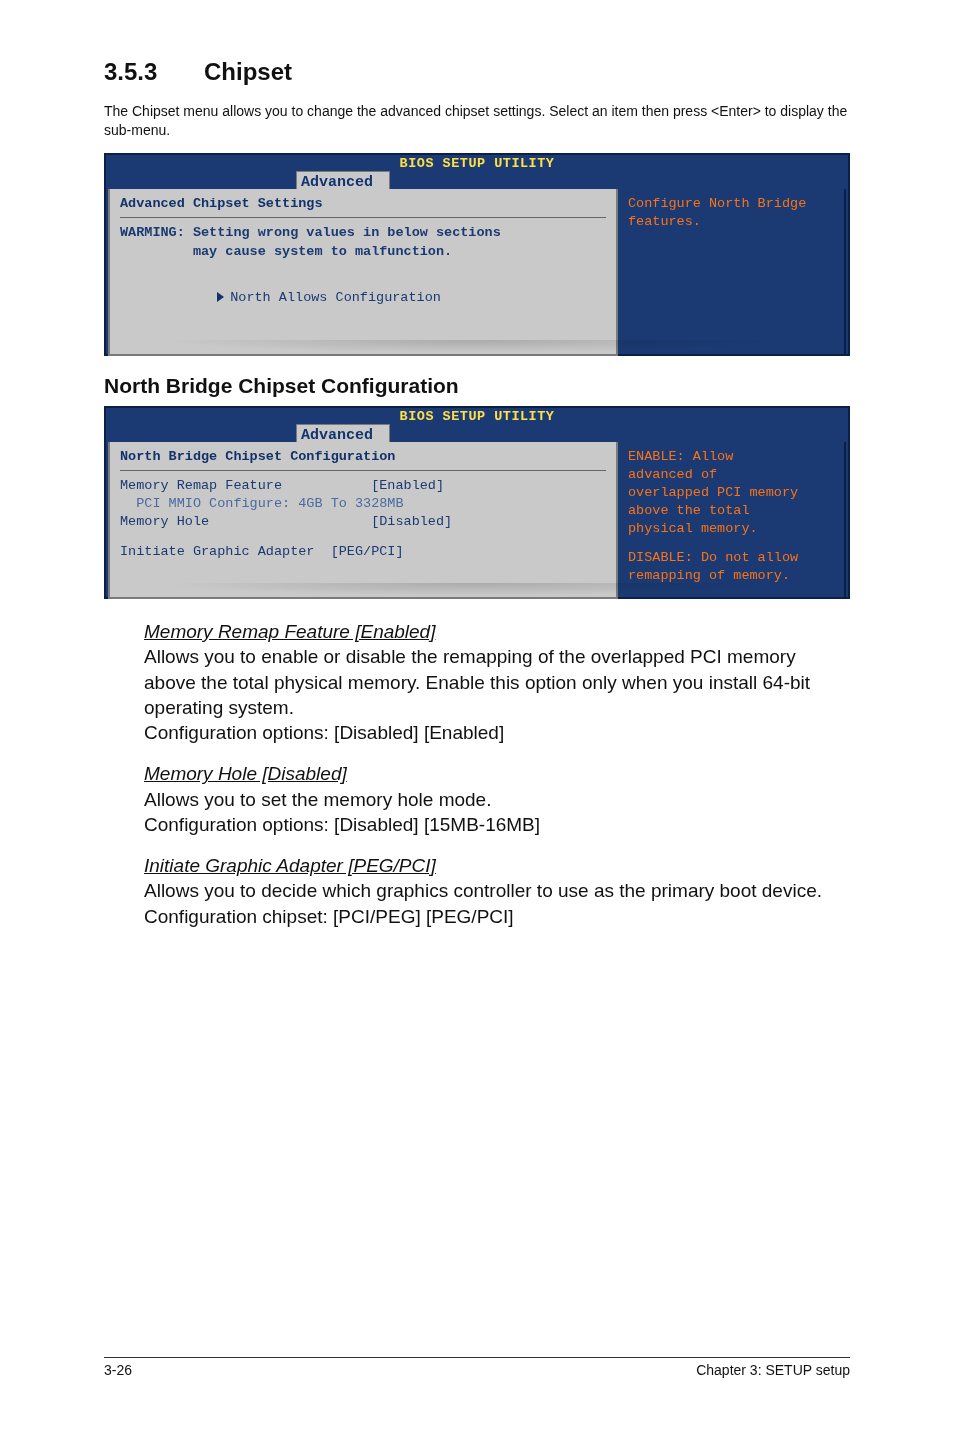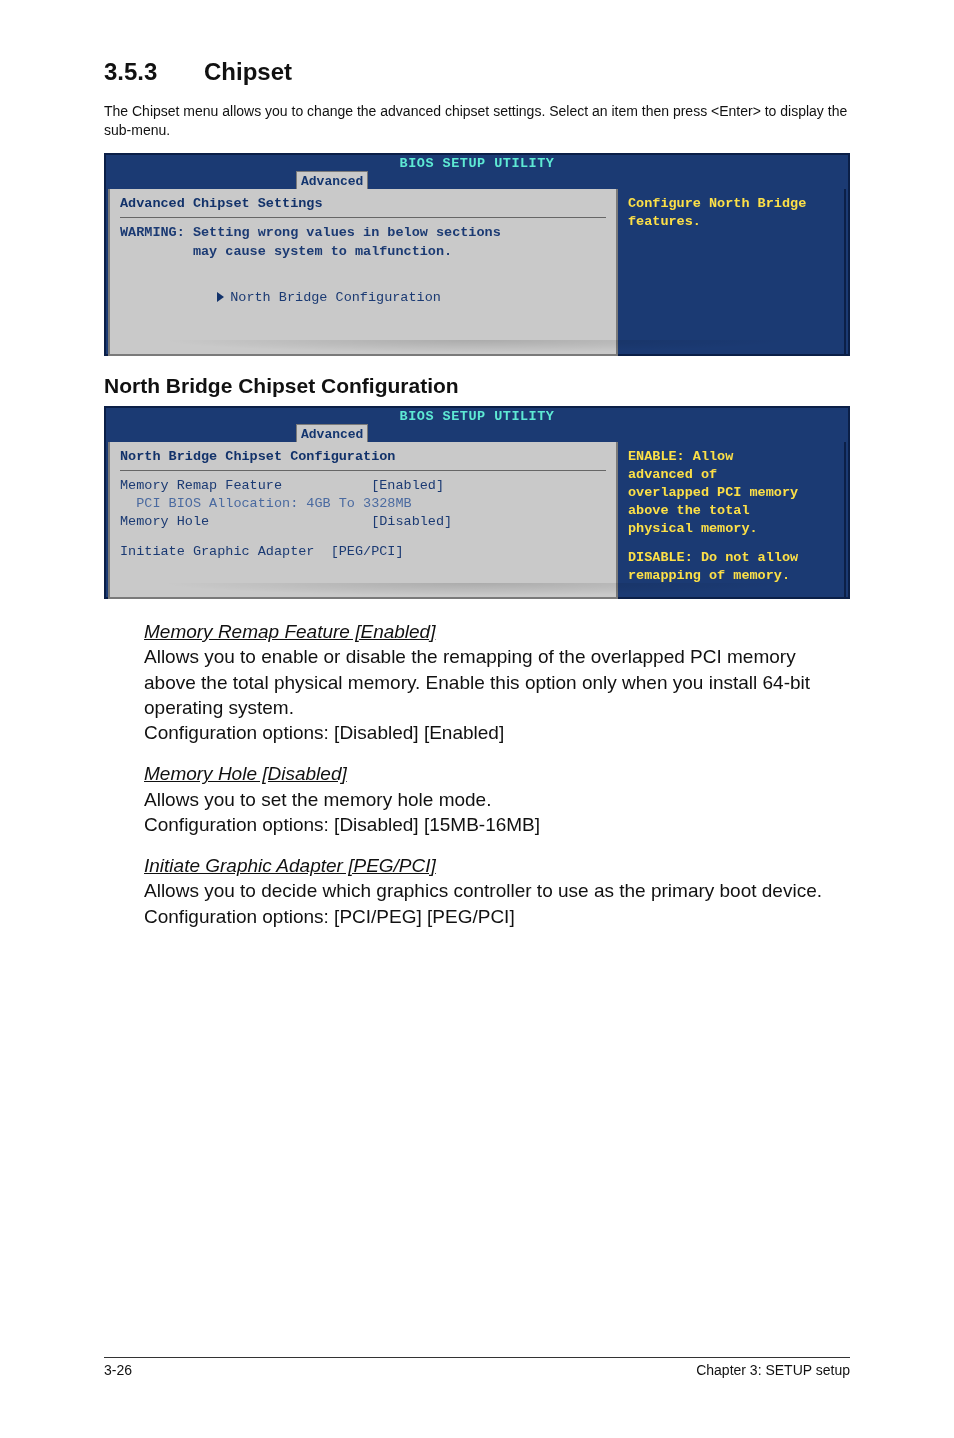--- a/index.html
+++ b/index.html
@@ -45,36 +45,36 @@
   }
   .bios .titlebar {
     height: 36px;
     display:flex;
     align-items:flex-start;
     justify-content:center;
     position: relative;
     padding-top: 2px;
   }
   .bios .titlebar .title {
-    color: #5eead4;
+    color: #fde047;
     font-weight: bold;
     letter-spacing: 0.5px;
     text-align: center;
   }
   .bios .tab {
     position:absolute;
     left: 192px;
     top: 18px;
     background: #c9c9c9;
     color: #13356f;
     font-weight: bold;
-    padding: 1px 4px 0 4px;
+    padding: 1px 16px 0 4px;
     border: 1px solid #7a7a7a;
     border-bottom: none;
-    font-size: 13px;
+    font-size: 15px;
   }
   .bios .body {
     display:flex;
     padding: 0 4px 0 4px;
   }
   .bios .left {
     flex: 0 0 510px;
     background: #c9c9c9;
     color: #1b3a73;
     border: 2px solid #7a7a7a;
@@ -84,22 +84,21 @@
     margin-bottom: 0;
     position: relative;
   }
   .bios .right {
     flex: 1;
     background: #1b3a73;
     border: 2px solid #0b1f47;
     border-left: none;
     border-top: none;
     padding: 6px 10px 12px 10px;
-    color: #fde047;
-    font-weight: bold;
+    color: #f97316;
   }
   .bios .left .heading {
     color: #12326a;
     font-weight: bold;
   }
   .bios hr.sep {
     border: none;
     border-top: 1px solid #4b6aa8;
     margin: 4px 0 6px 0;
     opacity: .9;
@@ -165,21 +164,21 @@
         <span class="tab">Advanced</span>
       </div>
       <div class="body">
         <div class="left">
           <div class="heading">Advanced Chipset Settings</div>
           <hr class="sep">
           <div class="row warm">WARMING: Setting wrong values in below sections</div>
           <div class="row warm">         may cause system to malfunction.</div>
           <div style="height:10px"></div>
           <div class="row">
-            <span class="tri"></span><span class="link">North Bridge Configuration</span>
+            <span class="tri"></span><span class="link">North Allows Configuration</span>
           </div>
           <div style="height:28px"></div>
         </div>
         <div class="right">
           <div class="row">Configure North Bridge</div>
           <div class="row">features.</div>
         </div>
       </div>
     </div>
     <div class="bios-shadow-bottom"></div>
@@ -191,21 +190,21 @@
     <div class="bios">
       <div class="titlebar">
         <span class="title">BIOS SETUP UTILITY</span>
         <span class="tab">Advanced</span>
       </div>
       <div class="body">
         <div class="left">
           <div class="heading">North Bridge Chipset Configuration</div>
           <hr class="sep">
           <div class="row link">Memory Remap Feature           [Enabled]</div>
-          <div class="row" style="color:#4a6aa0">  PCI BIOS Allocation: 4GB To 3328MB</div>
+          <div class="row" style="color:#4a6aa0">  PCI MMIO Configure: 4GB To 3328MB</div>
           <div class="row link">Memory Hole                    [Disabled]</div>
           <div style="height:12px"></div>
           <div class="row link">Initiate Graphic Adapter  [PEG/PCI]</div>
           <div style="height:20px"></div>
         </div>
         <div class="right">
           <div class="row">ENABLE: Allow</div>
           <div class="row">advanced of</div>
           <div class="row">overlapped PCI memory</div>
           <div class="row">above the total</div>
@@ -226,21 +225,21 @@
       <p>Configuration options: [Disabled] [Enabled]</p>
     </div>
     <div class="group">
       <p><span class="item-title">Memory Hole [Disabled]</span></p>
       <p>Allows you to set the memory hole mode.</p>
       <p>Configuration options: [Disabled] [15MB-16MB]</p>
     </div>
     <div class="group">
       <p><span class="item-title">Initiate Graphic Adapter [PEG/PCI]</span></p>
       <p>Allows you to decide which graphics controller to use as the primary boot device.</p>
-      <p>Configuration options: [PCI/PEG] [PEG/PCI]</p>
+      <p>Configuration chipset: [PCI/PEG] [PEG/PCI]</p>
     </div>
   </div>
 
 </div>
 
 <div class="footer">
   <span>3-26</span>
   <span>Chapter 3: SETUP setup</span>
 </div>
 

